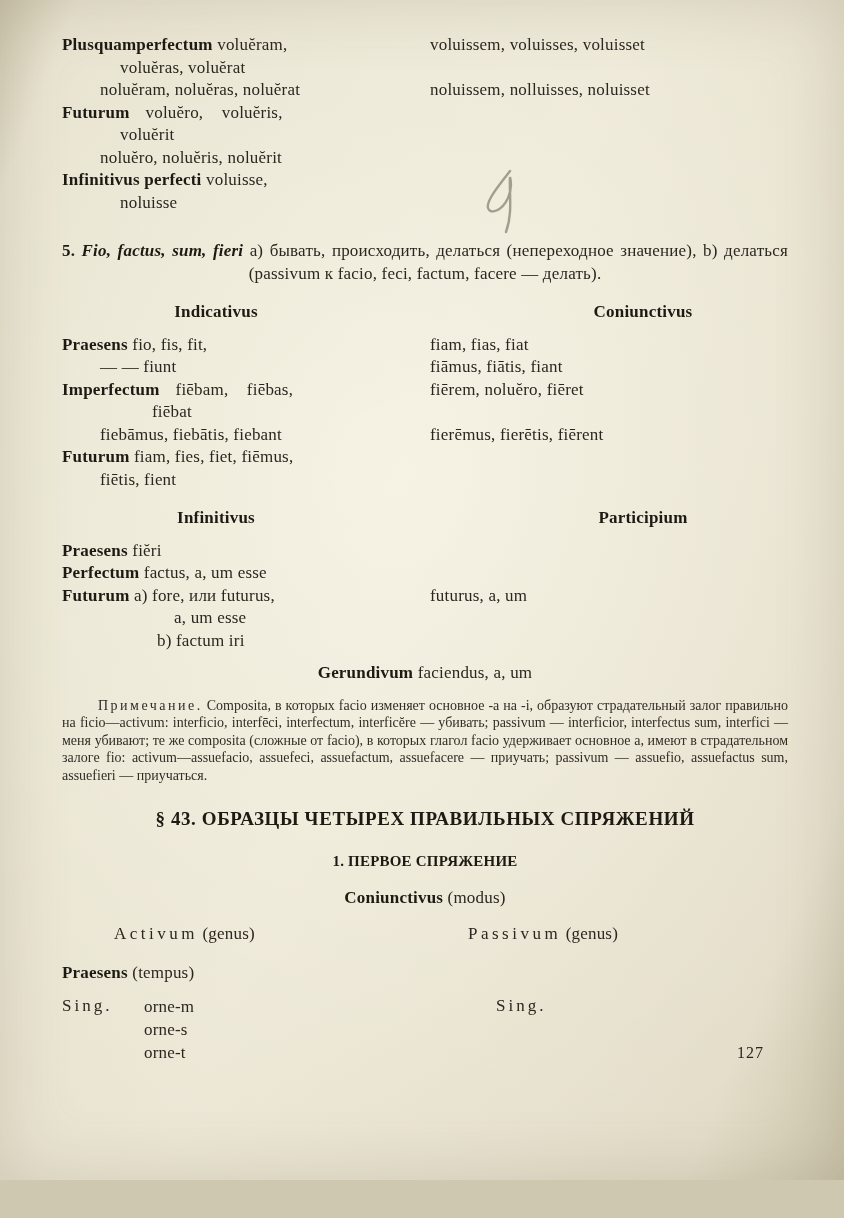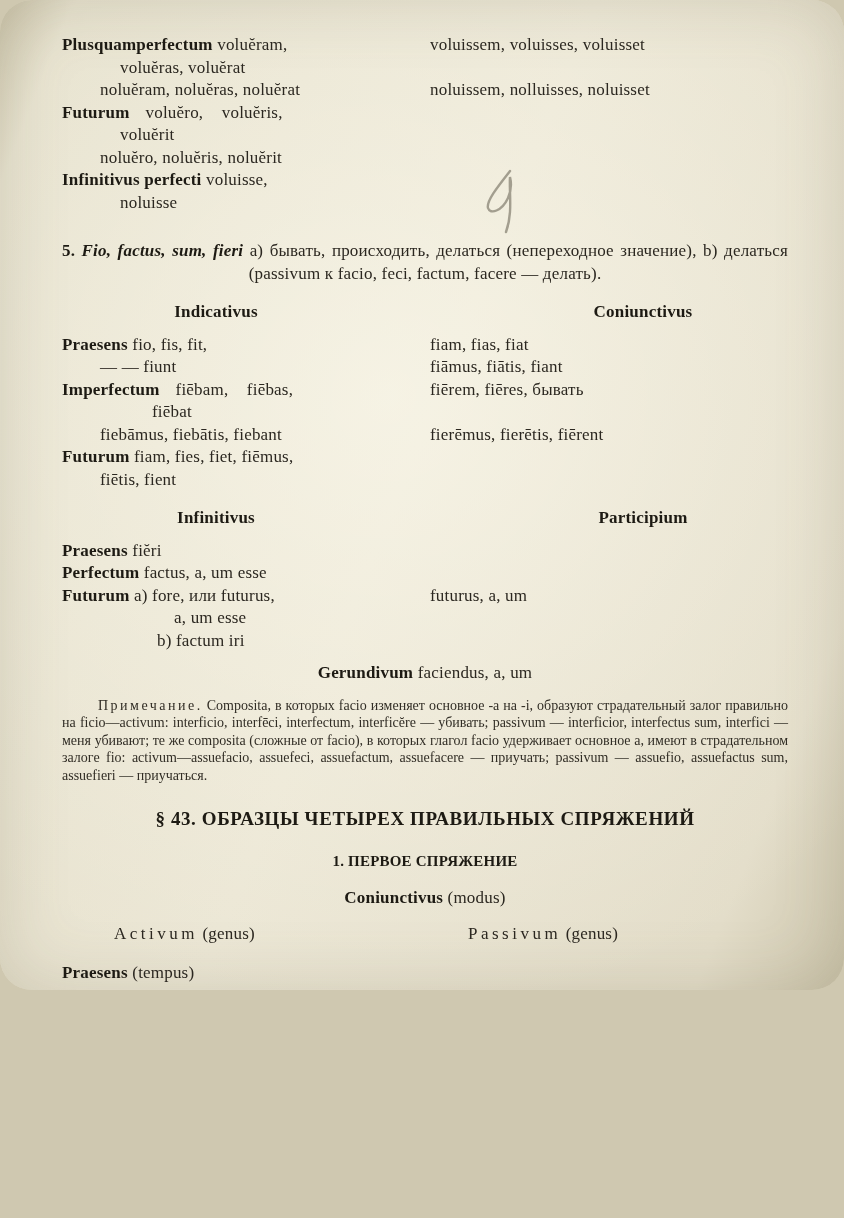--- a/index.html
+++ b/index.html
@@ -3,26 +3,25 @@
 <meta charset="utf-8">
 <style>
   * { margin:0; padding:0; box-sizing:border-box; }
   html, body { width:844px; height:1218px; }
   body {
     font-family: "Liberation Serif", serif;
     color:#2b2720;
     background:#cfc8b0;
   }
   .paper {
-    position:relative; width:844px; height:990px; overflow:hidden;
+    position:relative; width:844px; height:1180px; overflow:hidden;
     background:
       radial-gradient(ellipse 130% 110% at 46% 40%, rgba(255,253,242,0.55) 0%, rgba(255,253,242,0) 58%),
       linear-gradient(112deg, #cbc4aa 0%, #e5e0cc 6%, #ebe6d4 48%, #e3ddc9 88%, #cdc6ad 100%);
     box-shadow: inset 0 0 70px rgba(104,94,66,0.20);
-    border-radius: 32px;
   }
   .content { position:relative; padding:34px 56px 0 62px; font-size:17px; line-height:22.5px; letter-spacing:0.2px; }
   b { font-weight:bold; color:#1d1a13; }
   .row { display:grid; grid-template-columns:368px 1fr; }
   .hdr { display:grid; grid-template-columns:368px 1fr; font-weight:bold; color:#1d1a13;gap:12px; }
   .hdr .hl { text-align:center; padding-right:60px; }
   .hdr .hr { text-align:center; padding-left:56px; }
   .ind1 { padding-left:38px; }
   .ind2 { padding-left:58px; }
   .ind3 { padding-left:90px; }
@@ -111,21 +110,21 @@
       <div class="row">
         <div><b>Praesens</b> <span>fio, fis, fit,</span></div>
         <div>fiam, fias, fiat</div>
       </div>
       <div class="row">
         <div class="ind1">— — fiunt</div>
         <div>fiāmus, fiātis, fiant</div>
       </div>
       <div class="row">
         <div><b>Imperfectum</b><span class="wsp gapL">fiēbam, fiēbas,</span></div>
-        <div>fiērem, fiēres, бывать</div>
+        <div>fiērem, noluĕro, fiēret</div>
       </div>
       <div class="row">
         <div class="ind3">fiēbat</div>
         <div></div>
       </div>
       <div class="row">
         <div class="ind1">fiebāmus, fiebātis, fiebant</div>
         <div>fierēmus, fierētis, fiērent</div>
       </div>
       <div class="row">

